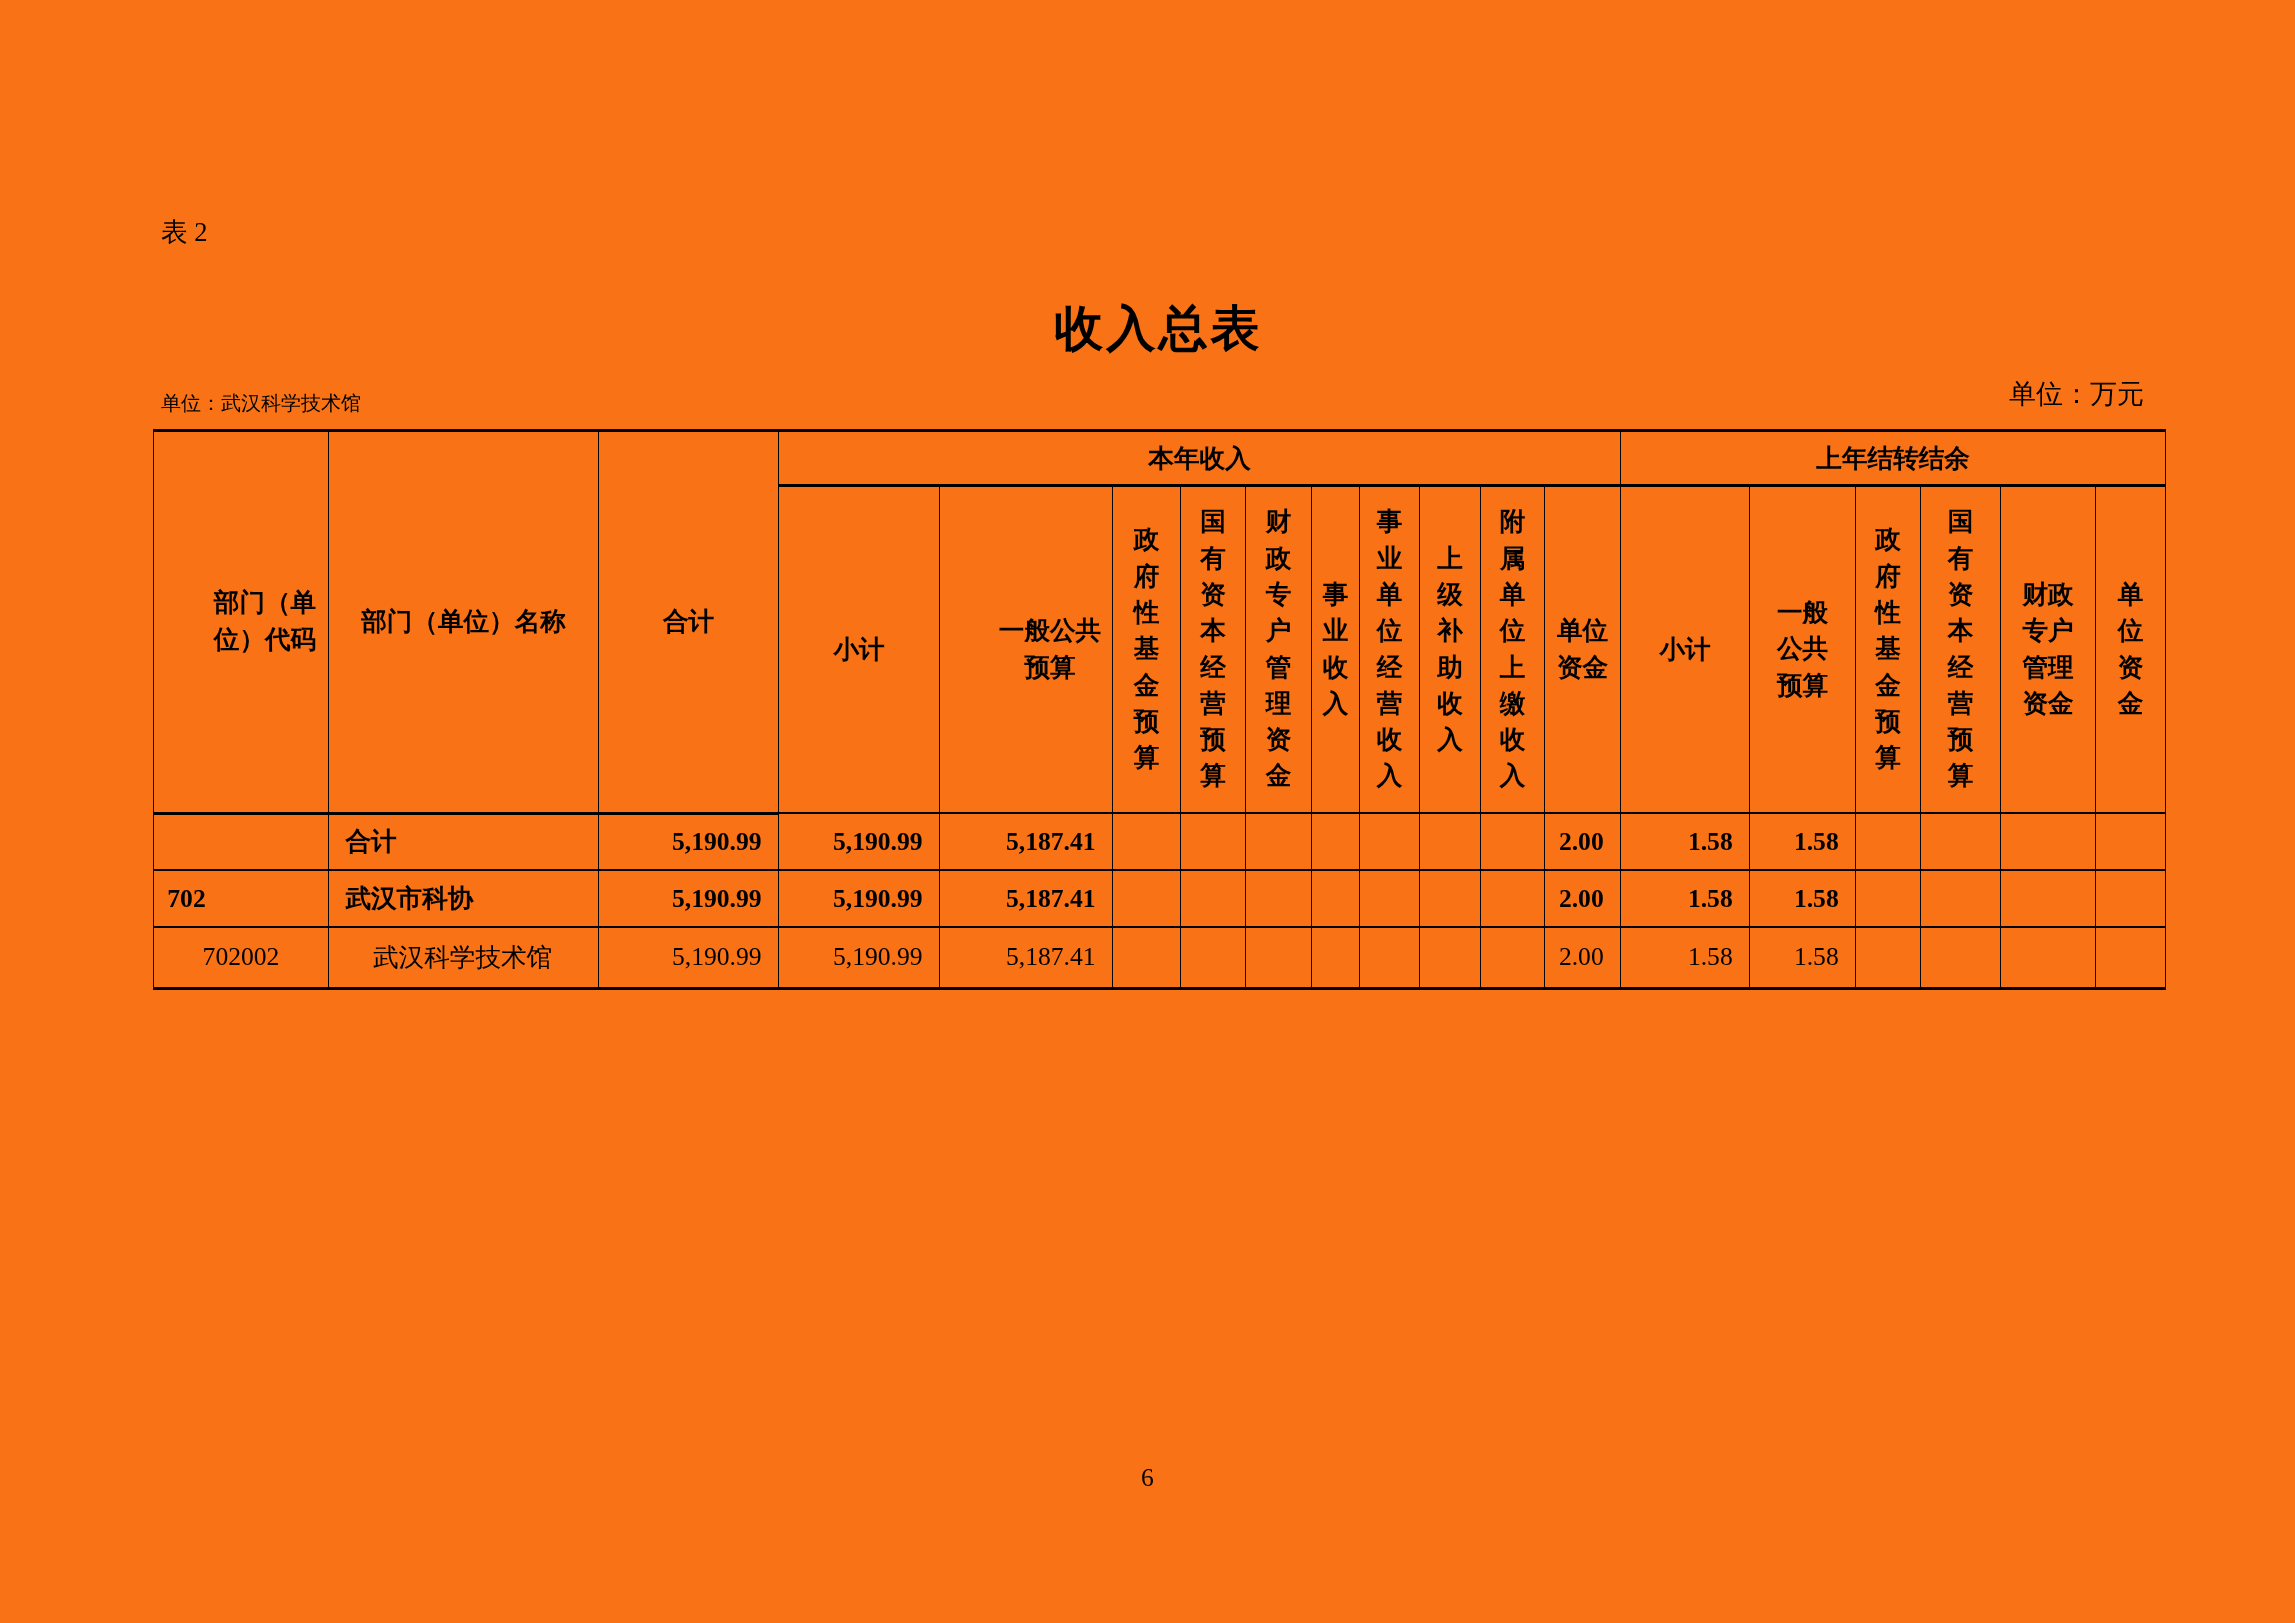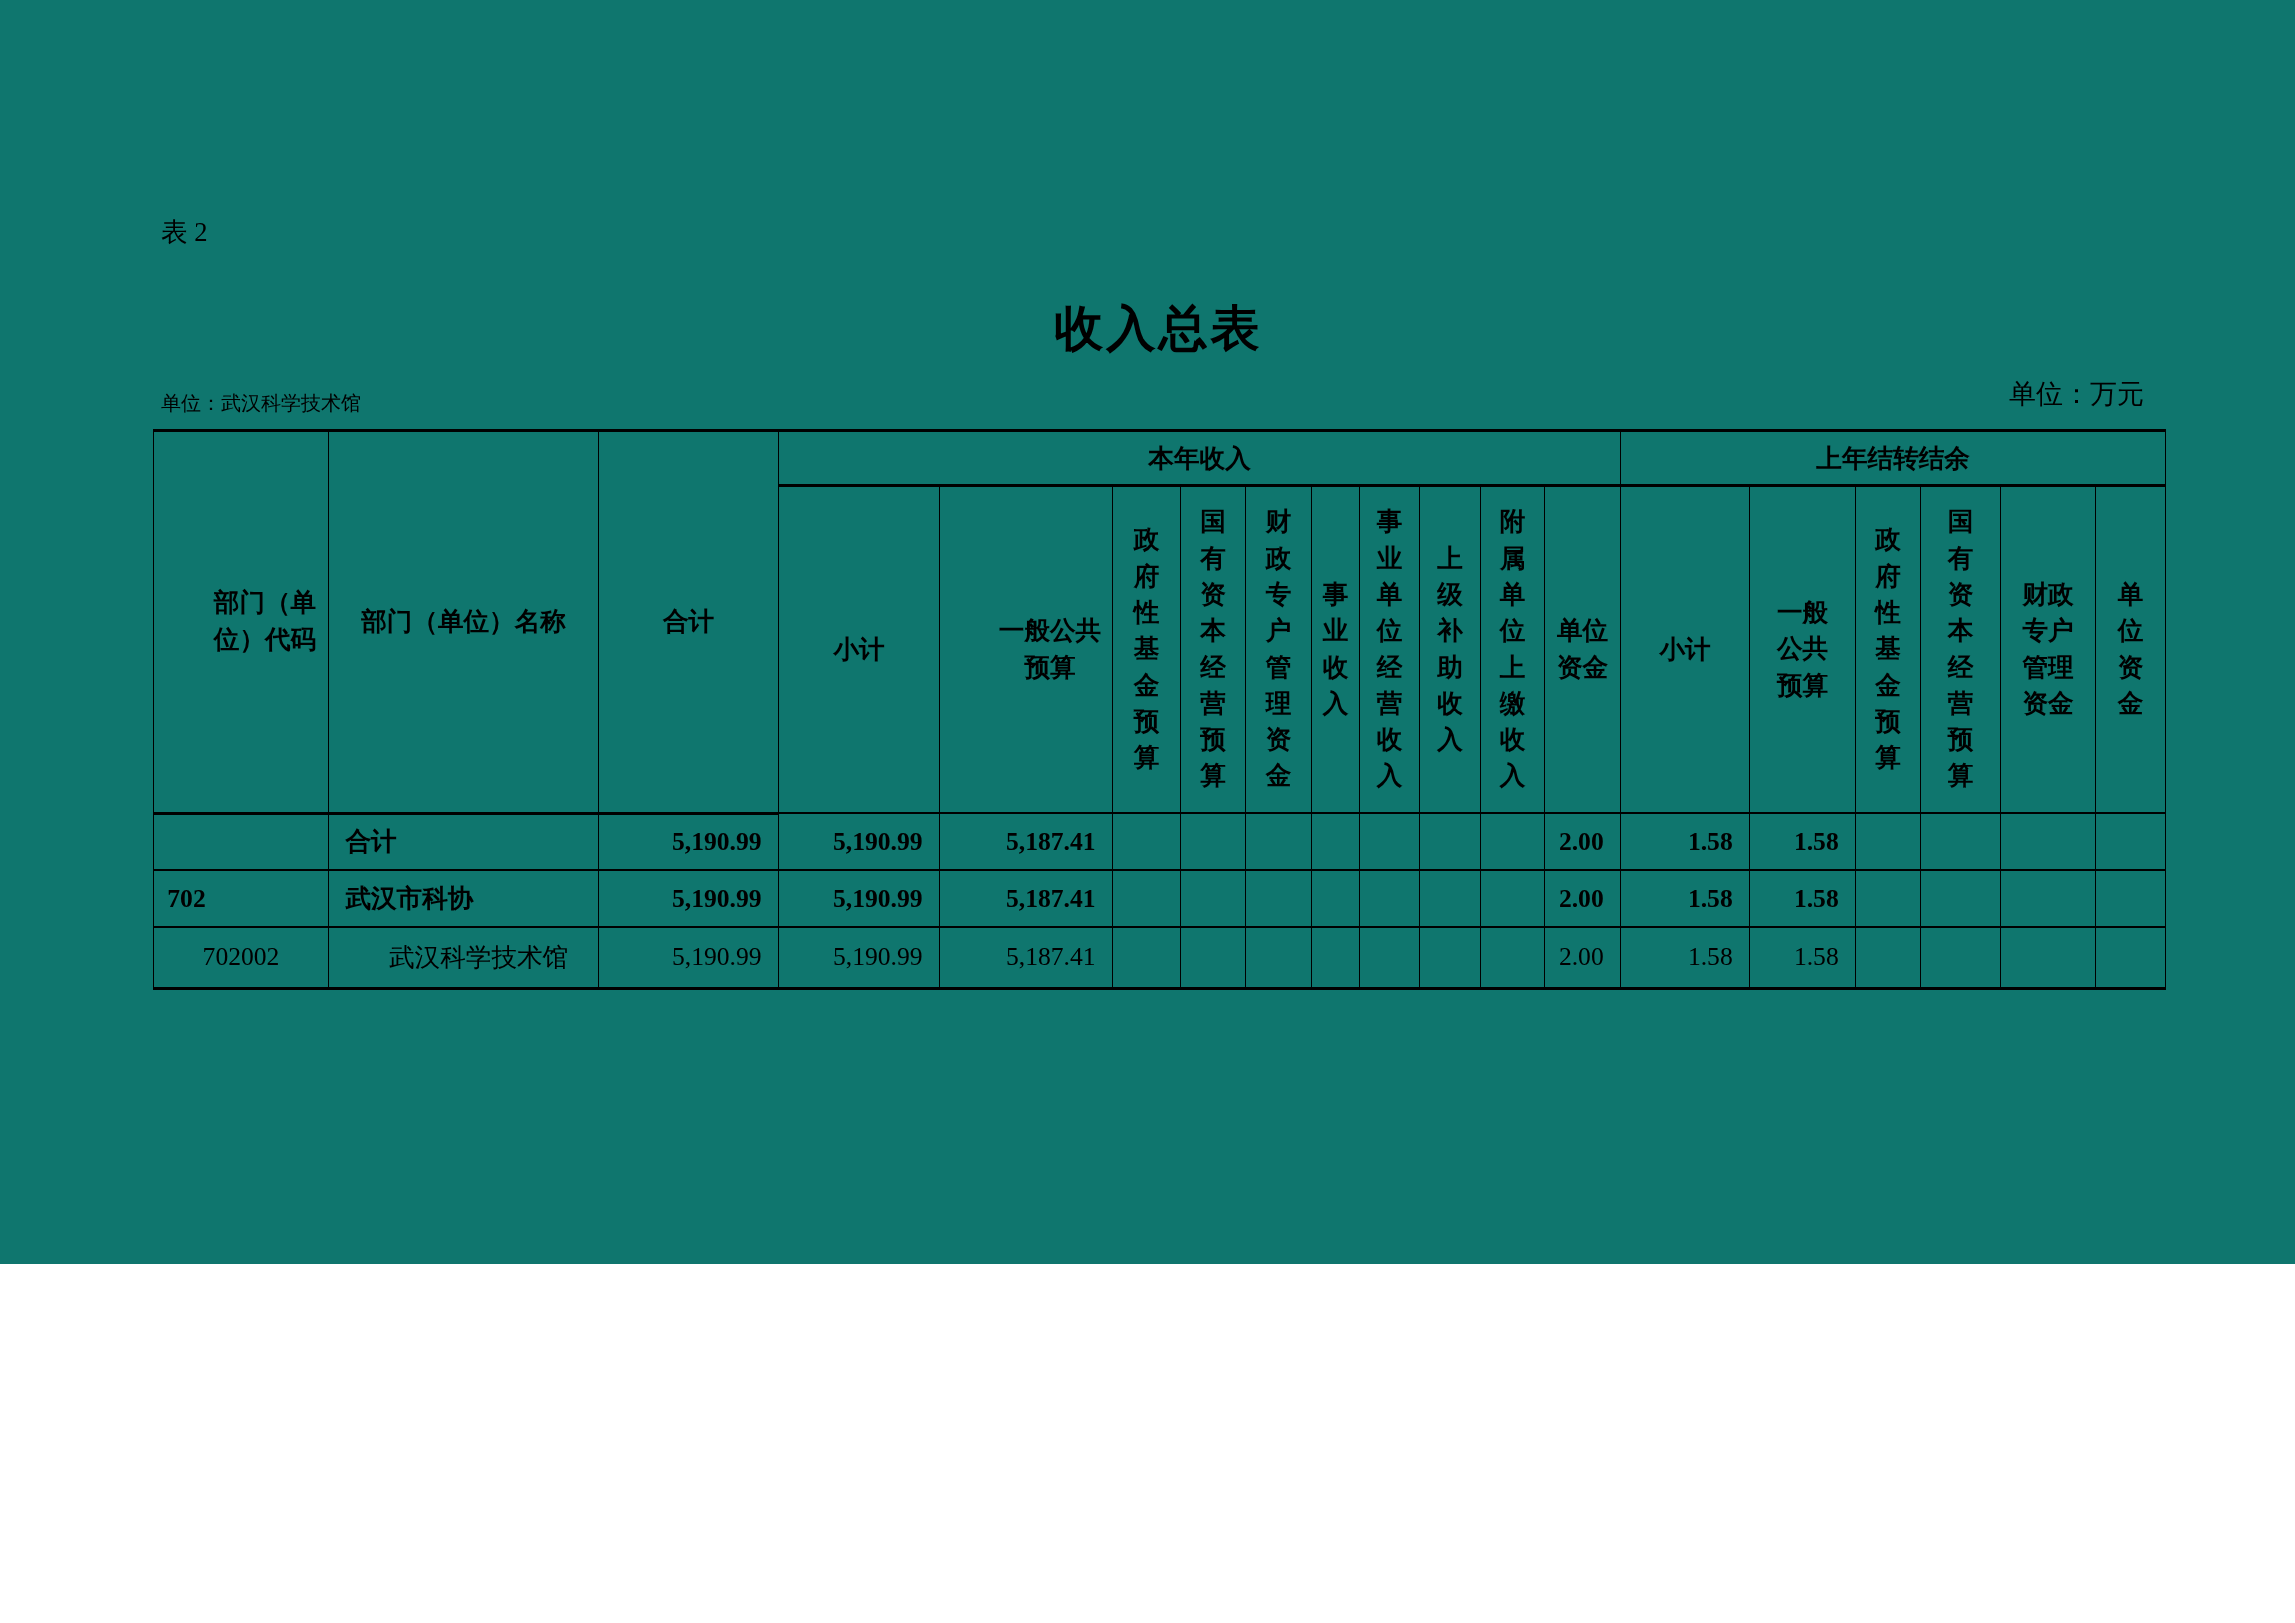--- a/index.html
+++ b/index.html
@@ -1,21 +1,21 @@
 <!DOCTYPE html>
 <html style="font-size:8.2px"><head>
 <meta charset="utf-8">
 <style>
   html,body { margin:0; padding:0; background:#ffffff; }
   body {
     width:2295px; height:1623px;
     font-family:"Liberation Serif","DejaVu Serif",serif;
     color:#000;
   }
-  .sheet { position:relative; width:2295px; height:1264px; background:#0f766e; overflow:hidden; }
+  .sheet { position:relative; width:2295px; height:1623px; background:#f97316; overflow:hidden; }
 
   .table-label { position:absolute; left:161px; top:218px; font-size:26.6px; line-height:1.1; }
   .doc-title {
     position:absolute; left:153px; top:270px; width:2011px;
     text-align:center; font-size:49px; font-weight:bold; letter-spacing:3.1px; line-height:1.1;margin-top:32px;
   }
   .unit-left  { position:absolute; left:161px;  top:392px; font-size:20px; line-height:1.1; }
   .unit-right { position:absolute; right:151px; top:380px; font-size:27px; line-height:1.1; }
 
   table.income {
@@ -40,21 +40,21 @@
   }
   .w1 { width:29px; }
   .w2 { width:55px; }
   .w4 { width:108px;margin-left:48px; }
 
   tbody tr { height:57px; }
   tbody tr.last { height:61px; }
   tbody tr.bold td { font-weight:bold; }
   td.num  { text-align:right; padding-right:16.4px; white-space:nowrap; }
   td.name { text-align:left;  padding-left:16.4px;  white-space:nowrap; }
-  td.name.indent { padding-left:60px; font-weight:normal; }
+  td.name.indent { padding-left:44px; font-weight:normal; }
   td.code { text-align:left;  padding-left:13.3px;  white-space:nowrap; }
   td.code.center { text-align:center; padding-left:0; }
 
   .page-number { position:absolute; left:0; top:1463px; width:2295px; text-align:center; font-size:25.6px; }
 </style>
 </head>
 <body>
 
 <div class="sheet">
 

